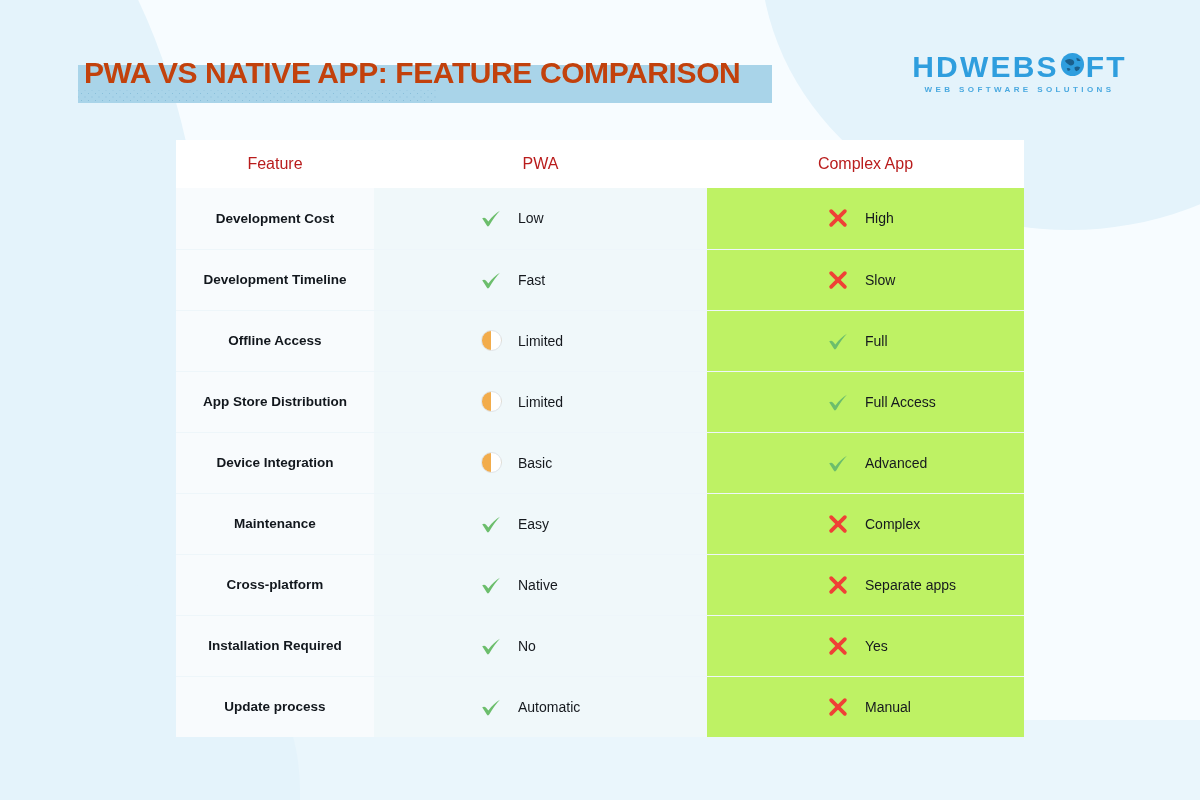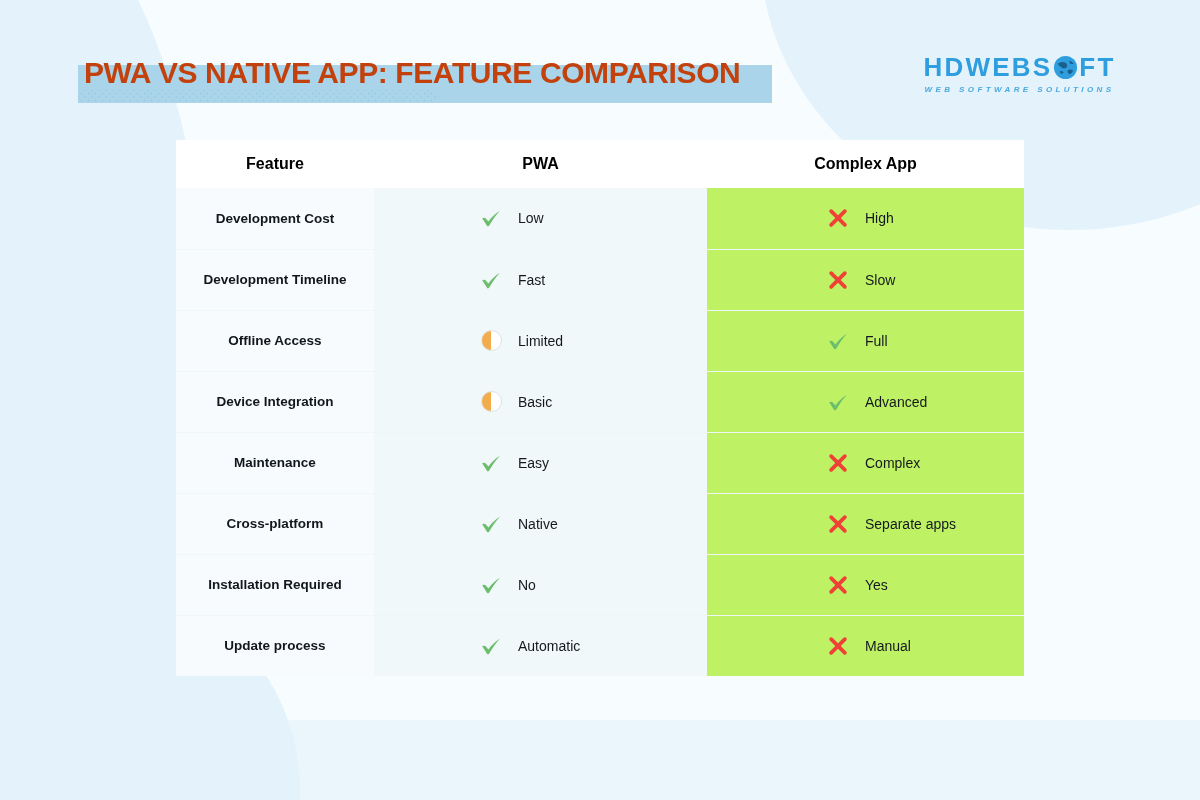--- a/index.html
+++ b/index.html
@@ -104,42 +104,41 @@
   
   #logo {
     position: absolute;
     right: 78px;
     top: 52px;
     width: 205px;
     text-align: center;
   }
   #logo-word {
     display: flex;
-    align-items: center;
+    align-items: flex-start;
     justify-content: center;
-    font-size: 26px;
+    font-size: 30px;
     font-weight: bold;
     color: #2f9ede;
     letter-spacing: 2.2px;
     line-height: 30px;
   }
   #logo-globe {
     display: inline-block;
     width: 25px;
     height: 25px;
     margin: 0 1px;
     vertical-align: middle;
   }
   #logo-tagline {
     font-size: 8px;
     letter-spacing: 3.4px;
     color: #4aa9e0;
     font-weight: bold;
     margin-top: 3px;
-    font-style: italic;
   }
 
   
   #table-card {
     position: absolute;
     left: 176px;
     top: 140px;
     width: 848px;
     border-collapse: collapse;
   }
@@ -148,22 +147,22 @@
     border-collapse: collapse;
     table-layout: fixed;
   }
   table#comparison-table col.c-feature { width: 198px; }
   table#comparison-table col.c-pwa     { width: 333px; }
   table#comparison-table col.c-native  { width: 317px; }
 
   thead th {
     background: #ffffff;
     font-size: 16px;
-    font-weight: bold;
-    color: #000000;
+    font-weight: normal;
+    color: #b91c1c;
     height: 48px;
     padding: 0;
     vertical-align: middle;
   }
 
   tbody tr { height: 61px; }
   tbody td {
     padding: 0;
     vertical-align: middle;
     border-bottom: 1px solid #eef6fa;
@@ -335,20 +334,41 @@
               <span class="icon-slot">
                 <svg viewBox="0 0 28 28" width="26" height="26" aria-hidden="true">
                   <path d="M4.5 14.4 C6.2 13.1 7.6 13.6 8.9 15.1 L11.2 17.8 C15.2 12.4 19.2 8.7 23.6 6.2 C19.9 10.2 15.8 15.6 12.1 22.2 C11.3 23.4 10.2 23.3 9.5 22.1 Z" fill="#6cbe6c"></path>
                 </svg>
               </span>
               <span class="cell-text">Full</span>
             </div>
           </td>
         </tr>
         <tr>
+          <td class="feature-cell">App Store Distribution</td>
+          <td class="pwa-cell">
+            <div class="cell-inner">
+              <span class="icon-slot">
+                <span class="half-circle"></span>
+              </span>
+              <span class="cell-text">Limited</span>
+            </div>
+          </td>
+          <td class="native-cell">
+            <div class="cell-inner">
+              <span class="icon-slot">
+                <svg viewBox="0 0 28 28" width="26" height="26" aria-hidden="true">
+                  <path d="M4.5 14.4 C6.2 13.1 7.6 13.6 8.9 15.1 L11.2 17.8 C15.2 12.4 19.2 8.7 23.6 6.2 C19.9 10.2 15.8 15.6 12.1 22.2 C11.3 23.4 10.2 23.3 9.5 22.1 Z" fill="#6cbe6c"></path>
+                </svg>
+              </span>
+              <span class="cell-text">Full Access</span>
+            </div>
+          </td>
+        </tr>
+        <tr>
           <td class="feature-cell">Device Integration</td>
           <td class="pwa-cell">
             <div class="cell-inner">
               <span class="icon-slot">
                 <span class="half-circle"></span>
               </span>
               <span class="cell-text">Basic</span>
             </div>
           </td>
           <td class="native-cell">

